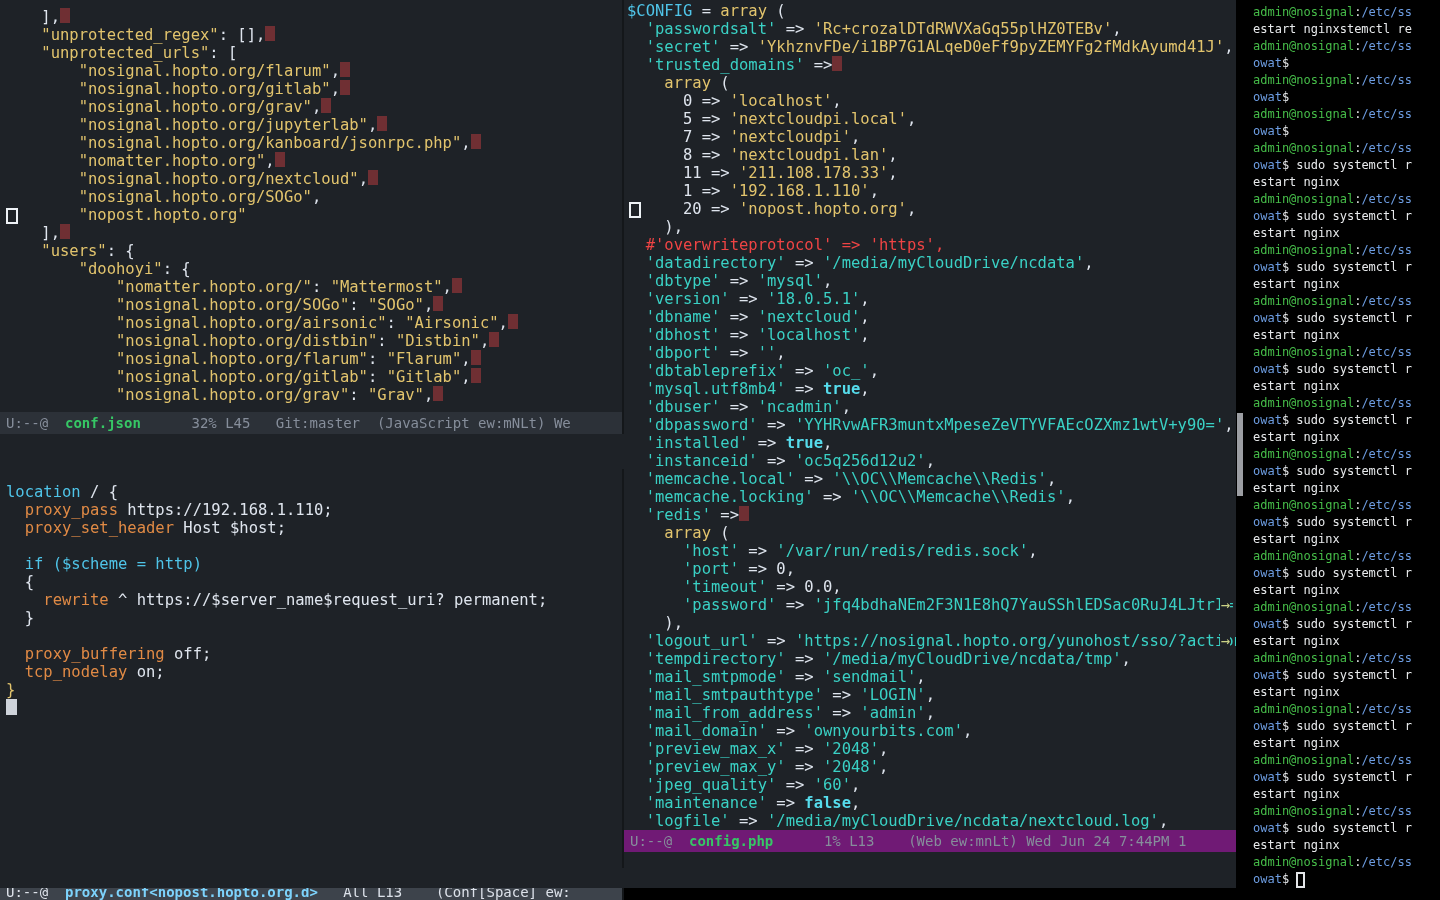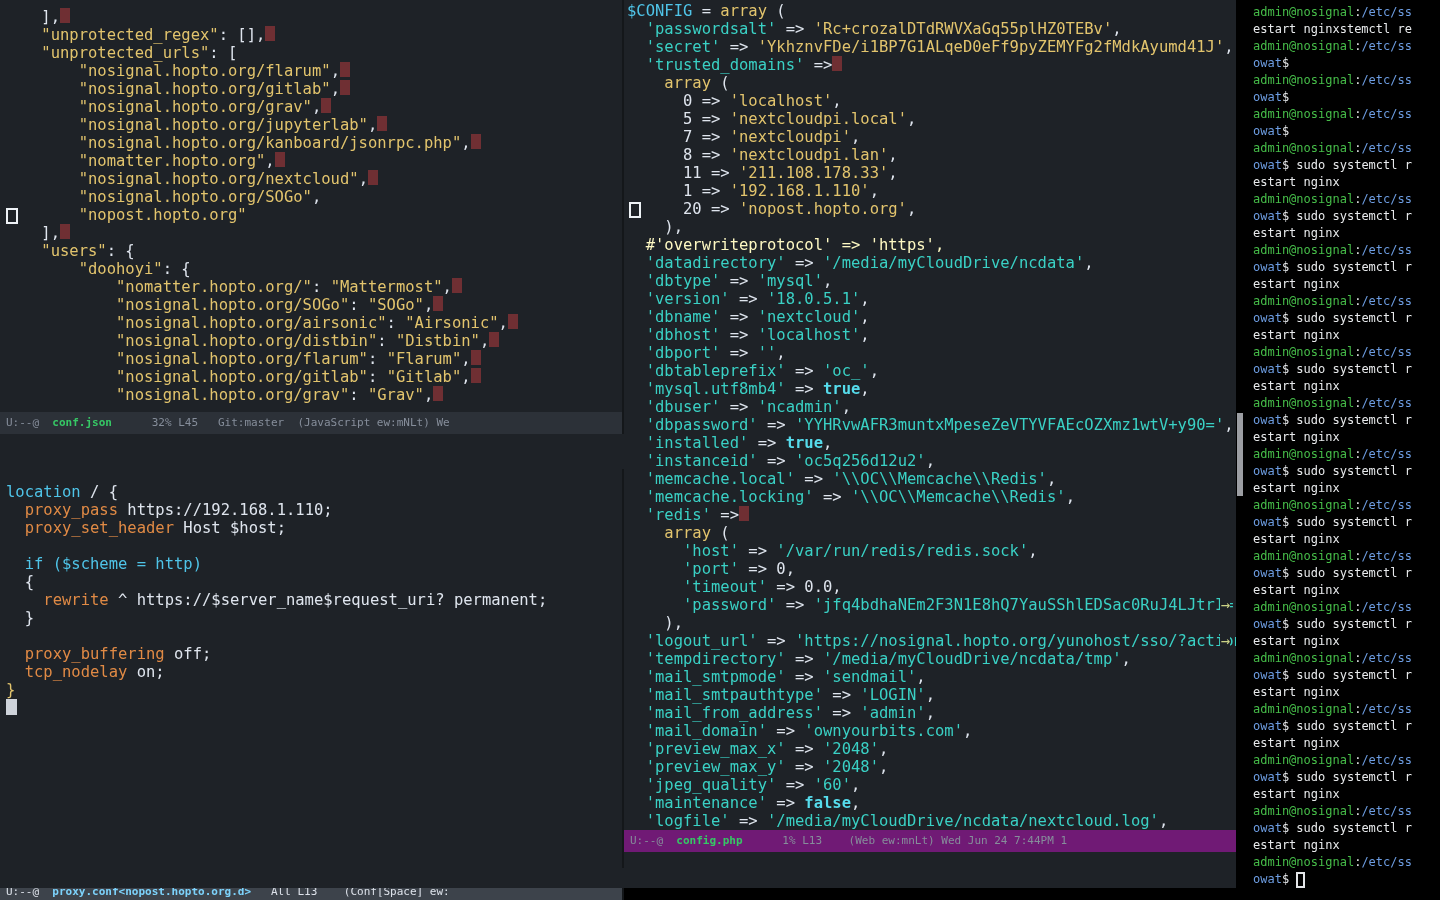--- a/index.html
+++ b/index.html
@@ -10,29 +10,29 @@
   #win-proxy{left:0;top:434px;width:622px;height:434px;border-right:2px solid #14171a;margin-top:35px;}
   #win-config{left:624px;top:0;width:612px;height:868px;}
   .content{position:absolute;left:0;right:0;top:0;bottom:22px;overflow:hidden;font-size:15.5px;color:#dfe5ee;}
   #win-conf .content{padding:8px 0 0 4px;}
   #win-proxy .content{padding:14px 0 0 6px;}
   #win-config .content{padding:2px 6px 0 3px;}
   .line{height:18px;line-height:18px;white-space:pre;position:relative;}
   #terminal .line{height:17px;line-height:17px;}
   
   .w{color:#dfe5ee}.y{color:#e2c46d}.c{color:#4fc4e8}.t{color:#3ad1c5}
-  .tb{color:#56dcec;font-weight:bold}.o{color:#e08a45}.g{color:#fef9c3}
+  .tb{color:#56dcec;font-weight:bold}.o{color:#e08a45}.g{color:#ef4444}
   .grn{color:#46bd49}.b{color:#6d9de2}.tw{color:#e8eaec}
   .trail{display:inline-block;width:10px;height:15px;background:#6f2f33;vertical-align:text-top;}
   .fb{position:absolute;left:2px;top:2px;width:8px;height:12px;border:2px solid #eef2f6;background:transparent;}
   .arrow{color:#cbd285;position:absolute;right:0;top:0;background:#1e2227;padding-left:1px;}
   .cursorb{display:inline-block;width:11px;height:16px;background:#ced3da;vertical-align:text-top;}
   .cursorh{display:inline-block;width:9px;height:14px;border:2px solid #e4e6e9;vertical-align:text-top;box-sizing:border-box;height:16px;}
   
-  .modeline{position:absolute;left:0;right:0;height:22px;line-height:22px;font-size:11px;white-space:pre;overflow:hidden;padding-left:6px;}
+  .modeline{position:absolute;left:0;right:0;height:22px;line-height:22px;font-size:14px;white-space:pre;overflow:hidden;padding-left:6px;}
   .modeline .line{height:22px;line-height:22px;}
   #ml-conf{top:412px;background:#2c3138;}
   #ml-proxy{bottom:0;background:#3d434b;}
   #ml-config{bottom:16px;background:#701a75;}
   .ml{color:#868e9b}.mlb{color:#dde2ea}
   .mlg{color:#36c765;font-weight:bold}.mlg2{color:#7dd3fc;font-weight:bold}
   #echo-area{position:absolute;left:0;top:868px;width:1236px;height:20px;background:#1e2227;}
   
   #terminal{position:absolute;left:1245px;top:0;width:195px;height:900px;background:#000;font-size:12px;padding:4px 0 0 8px;box-sizing:border-box;overflow:hidden;}
   #term-scrollbar{position:absolute;left:1237px;top:413px;width:6px;height:83px;background:#9c9ea3;}

